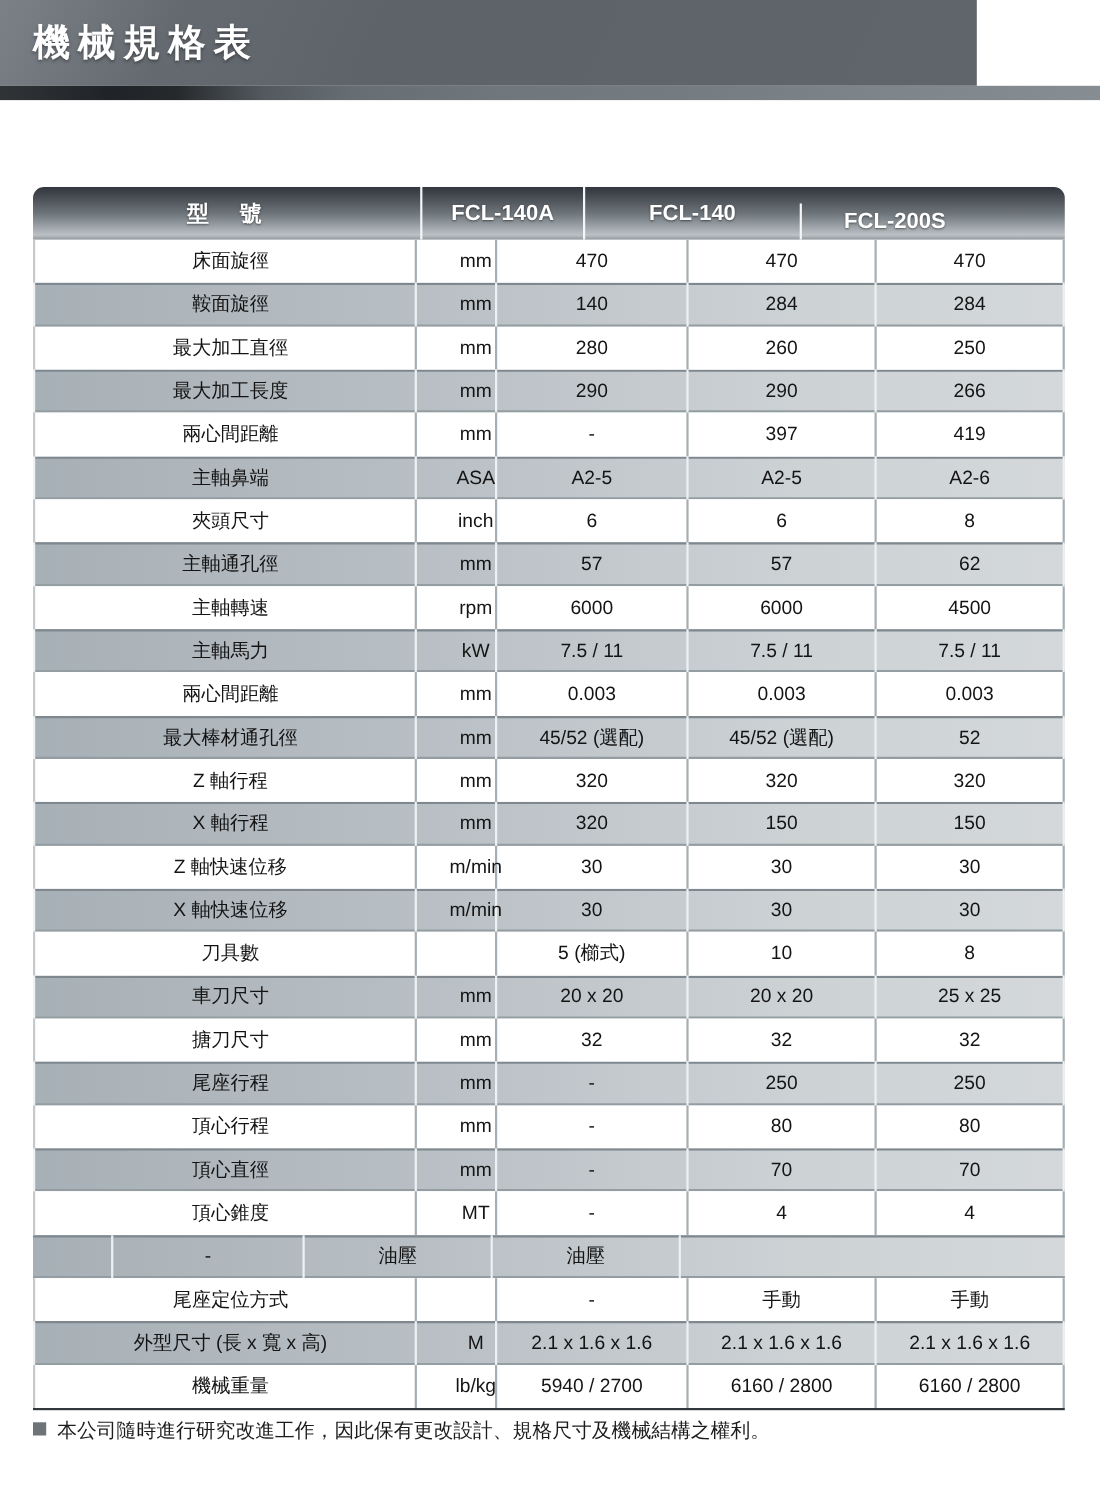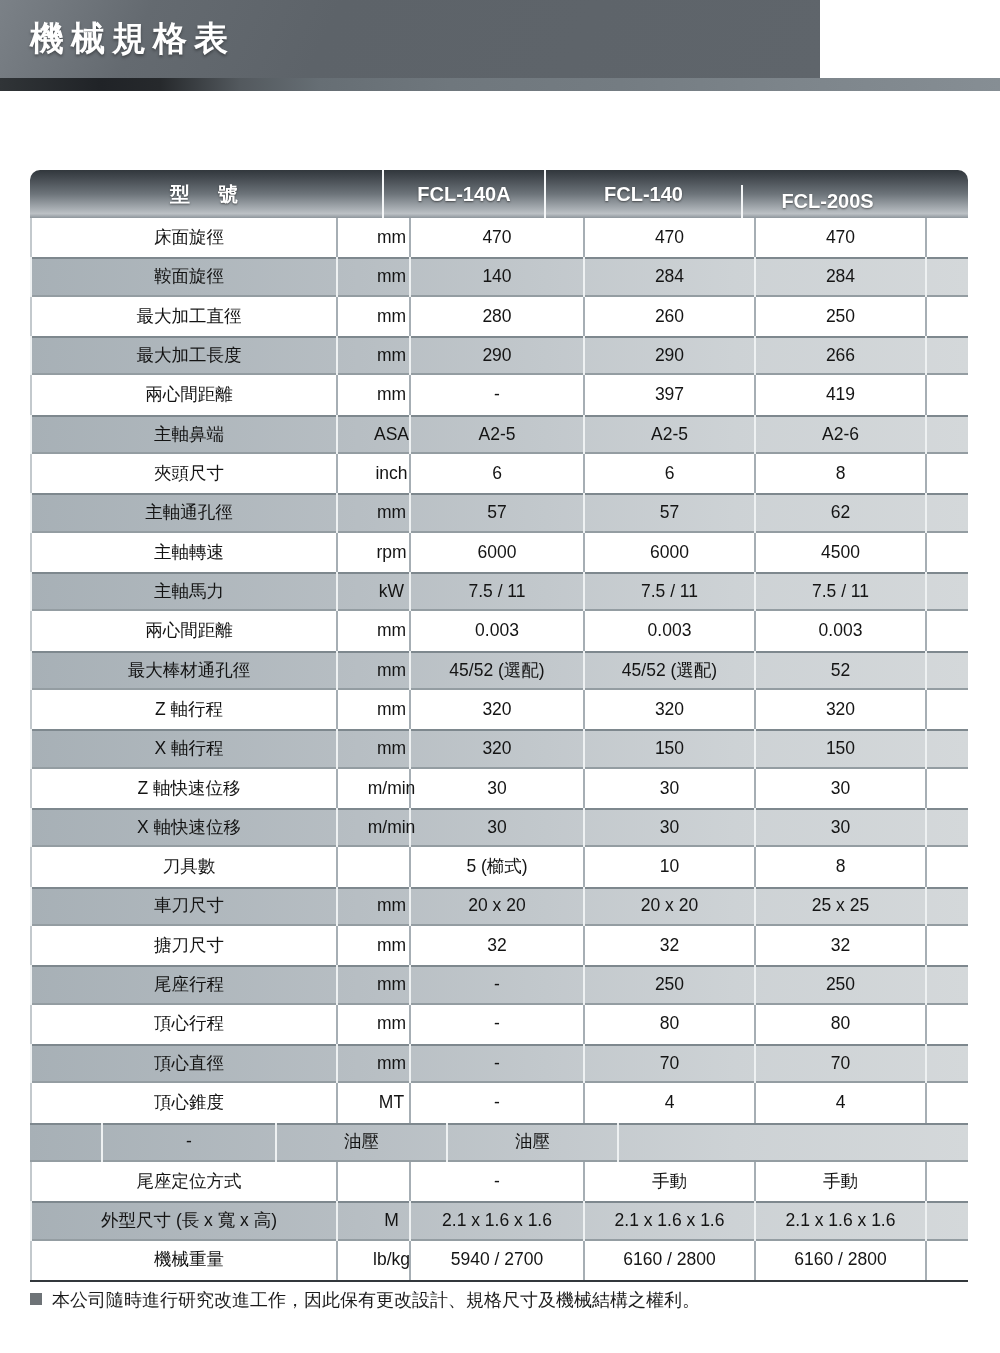--- a/index.html
+++ b/index.html
@@ -7,21 +7,21 @@
   body {
     position:relative;
     width:1000px; height:1353px;
     font-family:"Liberation Sans","DejaVu Sans",sans-serif;
     color:#141414;
     overflow:hidden;
   }
 
   
   .banner {
-    position:absolute; left:0; top:0; width:820px; height:78px;
+    position:absolute; left:0; top:0; width:888px; height:78px;
     background:linear-gradient(115deg,#7b8187 0%,#646a70 18%,#5d6369 40%,#5f656b 100%);
   }
   .banner-title {
     position:absolute; left:30px; top:0; height:78px;
     display:flex; align-items:center;
     font-size:34px; font-weight:bold; color:#ffffff;
     letter-spacing:7px;
     text-shadow:0 2px 3px rgba(0,0,0,.35);
   }
   .banner-strip {
@@ -38,31 +38,31 @@
     border-radius:10px 10px 0 0; overflow:hidden;
     background:linear-gradient(180deg,#31373c 0%,#43494f 16%,#6d747a 50%,#a6acb1 80%,#bcc1c5 91%,#8e969c 100%);
   }
   .thead .hcell {
     display:flex; align-items:center; justify-content:center;
     color:#ffffff; font-weight:bold; font-size:20px;
     text-shadow:0 1px 2px rgba(0,0,0,.5);
   }
   .h-model { width:352px; letter-spacing:4px; font-size:21px; }
   .h-col   { border-left:2px solid #f4f6f7; }
-  .h-col0  { width:162px; }
+  .h-col0  { width:148px; }
   .h-col1  { width:197px; }
   .h-col2  { width:171px;margin-top:15px; }
 
   .tbody { border-bottom:2px solid #33383c; }
   .row { display:flex; height:39.34px; }
   .row .cell {
     display:flex; align-items:center; justify-content:center;
     font-size:17.5px; line-height:1;
   }
-  .c-label { width:308px; justify-content:flex-start; padding-left:10px; }
+  .c-label { width:349px; justify-content:flex-start; padding-left:10px; }
   .c-unit  { width:73px;padding-left:36px; }
   .c-v0    { width:174px; }
   .c-v1    { width:171px; }
   .c-v2    { width:171px; }
 
   .row.white { background:#ffffff; }
   .row.white .cell { border-right:2px solid #a6aeb4; }
   .row.white .c-label { border-left:2px solid #c3c9cd; }
 
   .row.gray {

